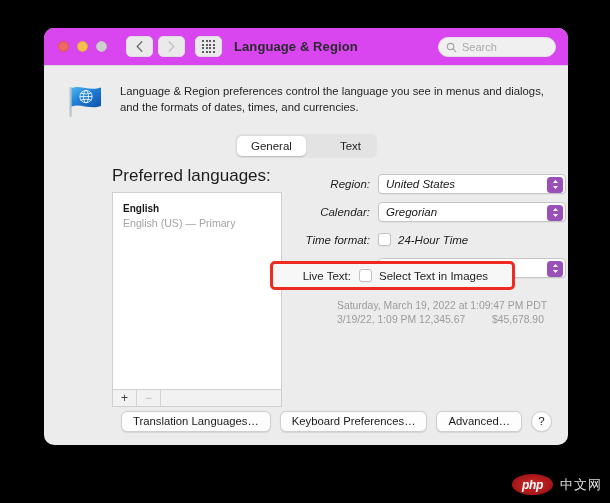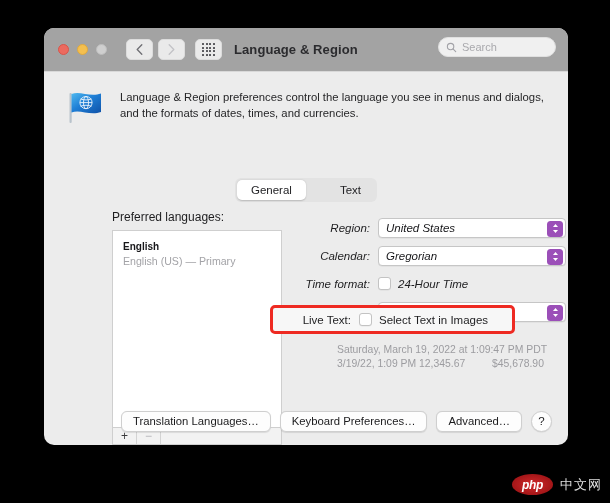--- a/index.html
+++ b/index.html
@@ -21,22 +21,22 @@
     height: 417px;
     background: #ececec;
     border-radius: 10px;
     overflow: hidden;
     box-shadow: 0 6px 26px rgba(0,0,0,0.55);
   }
 
   
   #titlebar {
     position: relative;
-    height: 44px;
-    background: #a3a3a3;
+    height: 38px;
+    background: #d946ef;
     border-bottom: 1px solid #d8d8d8;
     display: flex;
     align-items: center;
     padding: 0 10px;
   }
 
   .traffic-lights {
     display: flex;
     gap: 8px;
     align-items: center;
@@ -130,21 +130,20 @@
     justify-content: center;
     margin-top: 6px;
     margin-bottom: 8px;
   }
   .tabstrip {
     display: flex;
     background: #e3e3e3;
     border-radius: 6px;
     padding: 2px;
     gap: 20px;
-    margin-top: 38px;
   }
   .tab {
     font-size: 11.5px;
     color: #232326;
     padding: 2px 14px;
     border-radius: 5px;
     line-height: 16px;
   }
   .tab.active {
     background: #ffffff;
@@ -160,21 +159,21 @@
   }
 
   
   #left-col {
     position: absolute;
     left: 56px;
     top: 0;
     width: 170px;
   }
   #pref-label {
-    font-size: 12px;
+    font-size: 17px;
     color: #1e1e20;
     margin-bottom: 6px;
   }
   #lang-list {
     width: 170px;
     height: 198px;
     background: #ffffff;
     border: 1px solid #cfcfcf;
     position: relative;
   }

